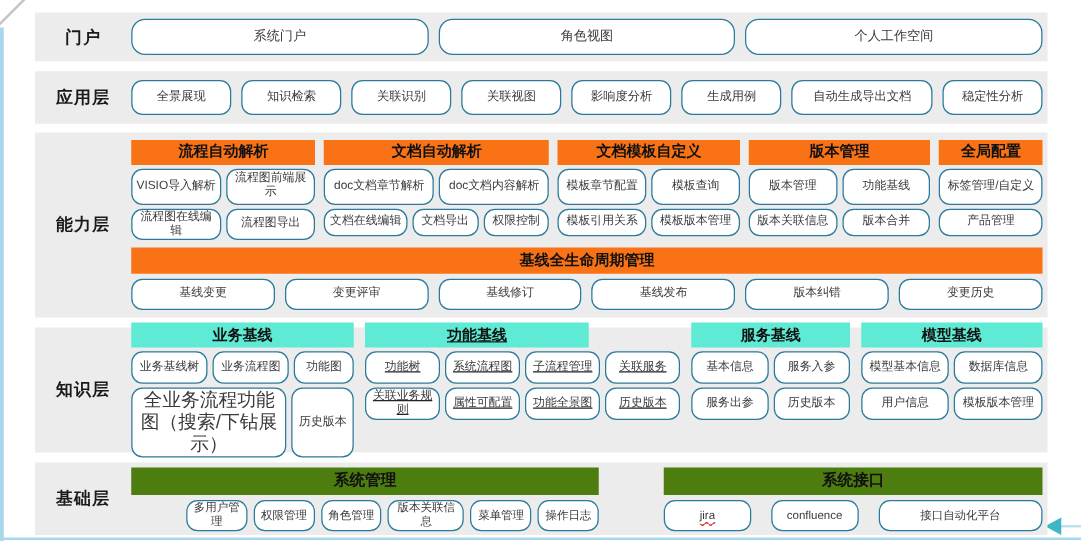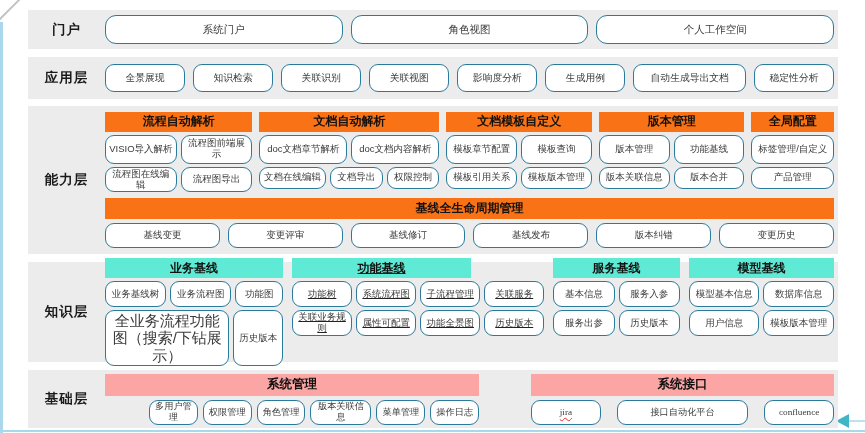--- a/index.html
+++ b/index.html
@@ -30,21 +30,21 @@
   .btn-app{flex:1;height:28px;font-size:9.8px;}
   
   .groups{display:flex;gap:7px;}
   .group{display:flex;flex-direction:column;gap:3px;min-width:0;}
   .g-hdr{
     height:20px;display:flex;align-items:center;justify-content:center;
     font-size:12px;font-weight:bold;color:#111;
   }
   .hdr-blue{background:#f97316;}
   .hdr-green{background:#5eead4;}
-  .hdr-teal{background:#fca5a5;}
+  .hdr-teal{background:#4d7c0f;}
   .g-row{display:flex;gap:4px;}
   .g-row .btn{flex:1;min-width:0;}
   .r1 .btn{min-height:29px;}
   .r2 .btn{min-height:22px;}
   
   .baseline{margin-top:6px;display:flex;flex-direction:column;gap:4px;}
   .baseline-hdr{height:21px;font-size:12px;}
   .baseline-row .btn{flex:1;height:25px;}
   
   .know-row .btn{min-height:26px;}
@@ -237,25 +237,25 @@
           <div class="g-hdr hdr-teal" style="height:22px;font-size:12.5px;">系统管理</div>
           <div class="g-row" style="gap:5px;padding-left:44px;">
             <div class="btn">多用户管理</div>
             <div class="btn">权限管理</div>
             <div class="btn">角色管理</div>
             <div class="btn" style="flex:1.3;">版本关联信息</div>
             <div class="btn">菜单管理</div>
             <div class="btn">操作日志</div>
           </div>
         </div>
-        <div class="group" style="flex:298;gap:4px;font-family:Liberation Serif, serif;">
+        <div class="group" style="flex:298;gap:4px;">
           <div class="g-hdr hdr-teal" style="height:22px;font-size:12.5px;">系统接口</div>
           <div class="g-row" style="gap:16px;">
             <div class="btn misspell">jira</div>
+            <div class="btn">confluence</div>
             <div class="btn" style="flex:2;">接口自动化平台</div>
-            <div class="btn">confluence</div>
           </div>
         </div>
       </div>
     </div>
   </div>
 
 </div>
 
 </body></html>

